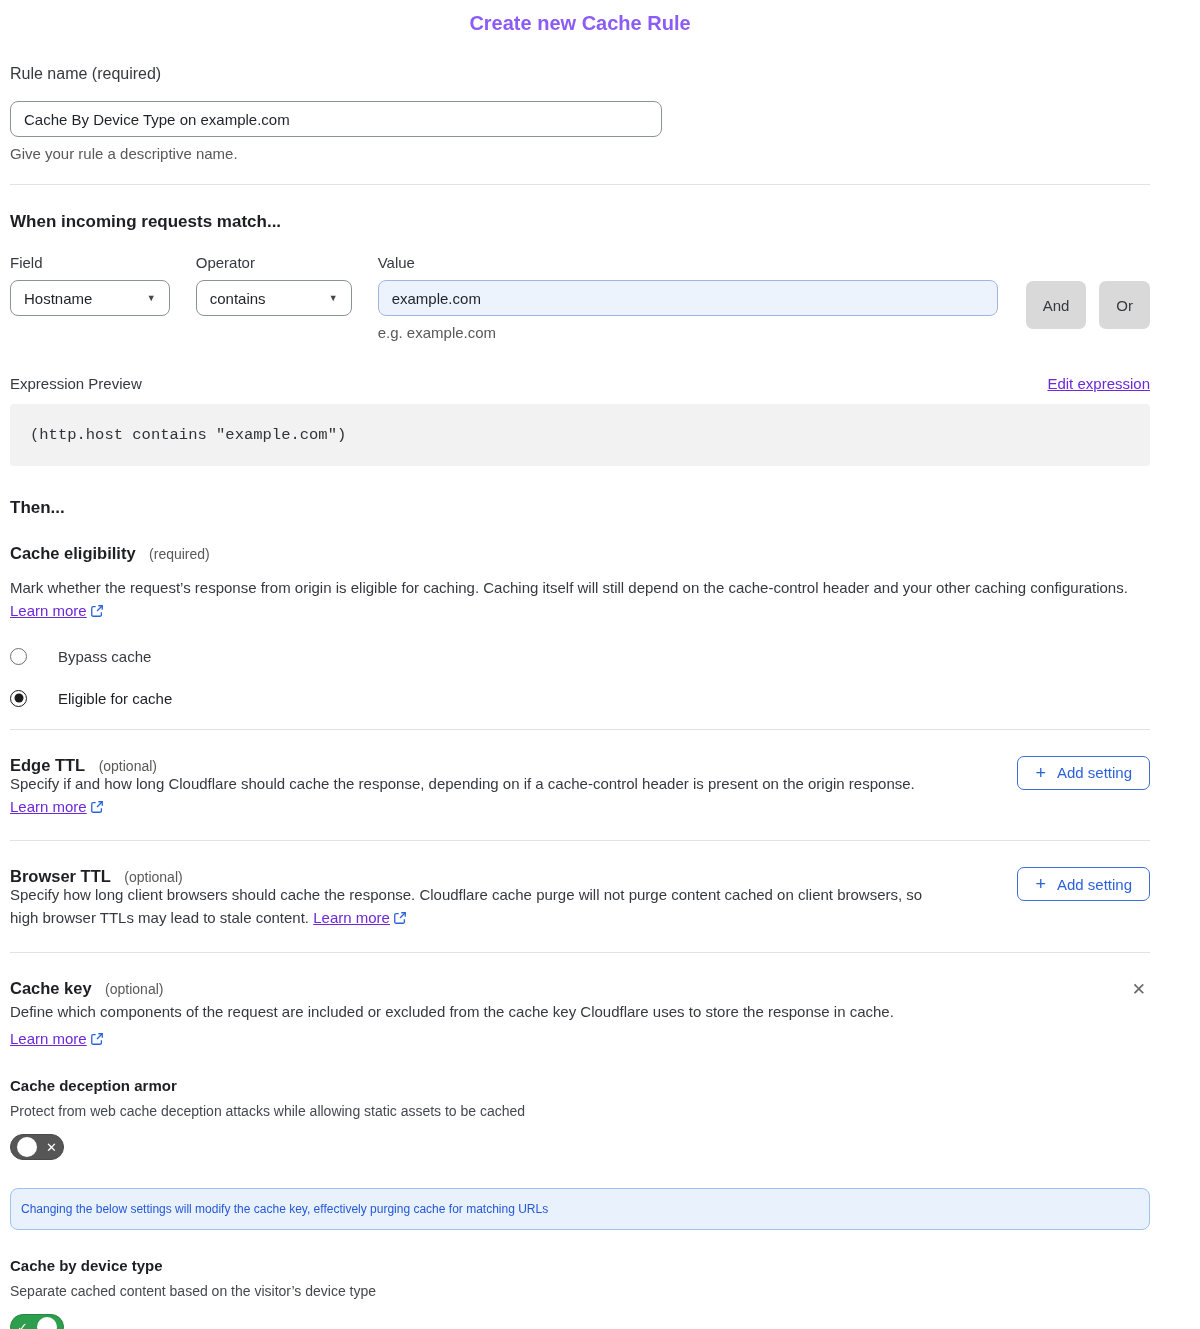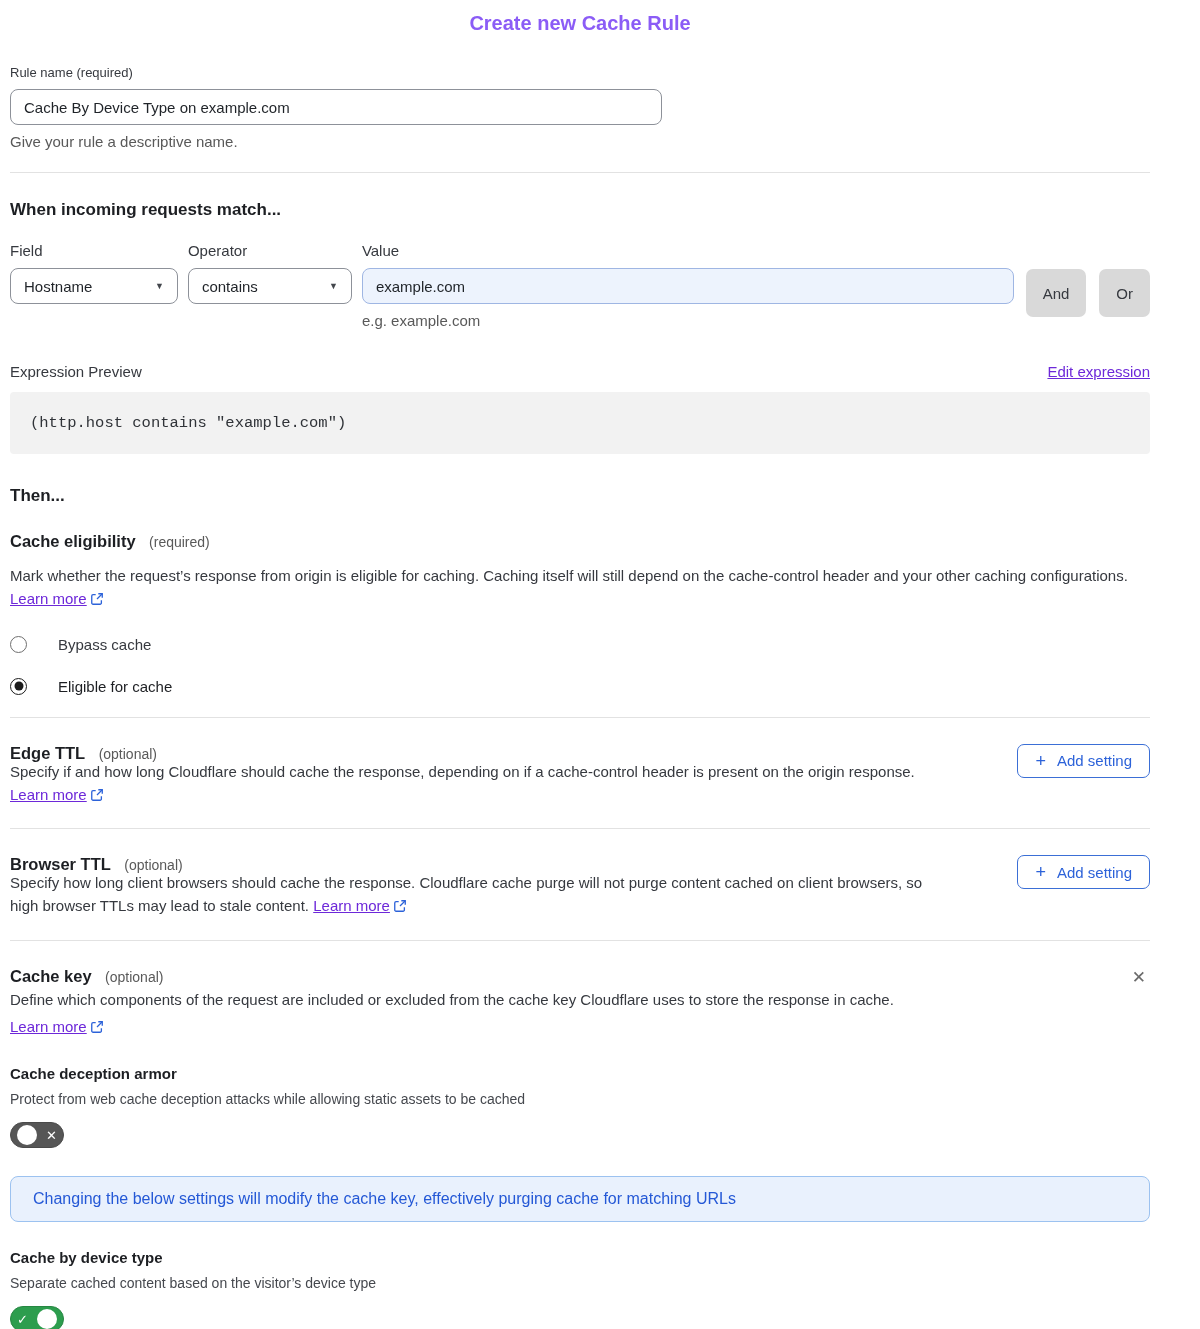--- a/index.html
+++ b/index.html
@@ -8,33 +8,33 @@
     font-family: "Liberation Sans", sans-serif;
     color:#36393f;
     width:1200px;
   }
   .page { padding:12px 50px 30px 10px; }
 
   h1 { font-size:20px; font-weight:bold; color:#8b5cf6; margin:0 0 30px;text-align:center; }
   h2 { font-size:17px; font-weight:bold; color:#1d1f23; margin:0; }
   h3 { font-size:16.5px; font-weight:bold; color:#1d1f23; margin:0; display:inline; }
 
-  .field-label { display:block; font-size:13px; color:#36393f; margin-bottom:9px; }
+  .field-label { display:block; font-size:16px; color:#36393f; margin-bottom:18px; }
   .text-input {
     height:36px; border:1px solid #8d9199; border-radius:8px;
     padding:0 13px; font-size:15px; color:#1f2328; background:#fff;
     font-family:"Liberation Sans",sans-serif; outline:none; display:block;
   }
   .rule-name-input { width:652px; }
   .help { font-size:15px; color:#595959; margin-top:8px; }
 
   .divider { border:none; border-top:1px solid #e2e2e2; margin:22px 0 0; }
 
   .match-heading { margin:27px 0 22px; }
-  .match-row { display:flex; align-items:flex-start; gap:10px; }
+  .match-row { display:flex; align-items:flex-start; gap:26px; }
   .col-label { display:block; font-size:15px; color:#36393f; margin-bottom:9px; }
   .select {
     height:36px; border:1px solid #8d9199; border-radius:8px; background:#fff;
     display:flex; align-items:center; justify-content:space-between;
     padding:0 13px; font-size:15px; color:#1f2328; cursor:pointer;
   }
   .chev { font-size:9px; color:#43464c; margin-left:8px; }
   .field-col { width:168px; }
   .operator-col { width:164px; }
   .value-col { width:652px; }
@@ -87,21 +87,21 @@
     display:flex; align-items:center; justify-content:space-between;
     padding:0 6px; cursor:pointer;
   }
   .toggle .knob { width:20px; height:20px; border-radius:50%; background:#fff; flex:none; }
   .toggle .glyph { color:#fff; font-size:13px; line-height:1; }
   .toggle.off { background:#565656; border:1px solid #4a4a4a; }
   .toggle.on  { background:#2d9d4e; border:1px solid #268742; }
 
   .banner {
     background:#e9f1fd; border:1px solid #9cc2f0; border-radius:8px;
-    padding:13px 22px; color:#2458d6; font-size:16px; margin-top:28px;
+    padding:13px 10px; color:#2458d6; font-size:12px; margin-top:28px;
   }
 </style>
 </head>
 <body>
 
 <div class="page">
 
   <h1>Create new Cache Rule</h1>
 
   <div>

